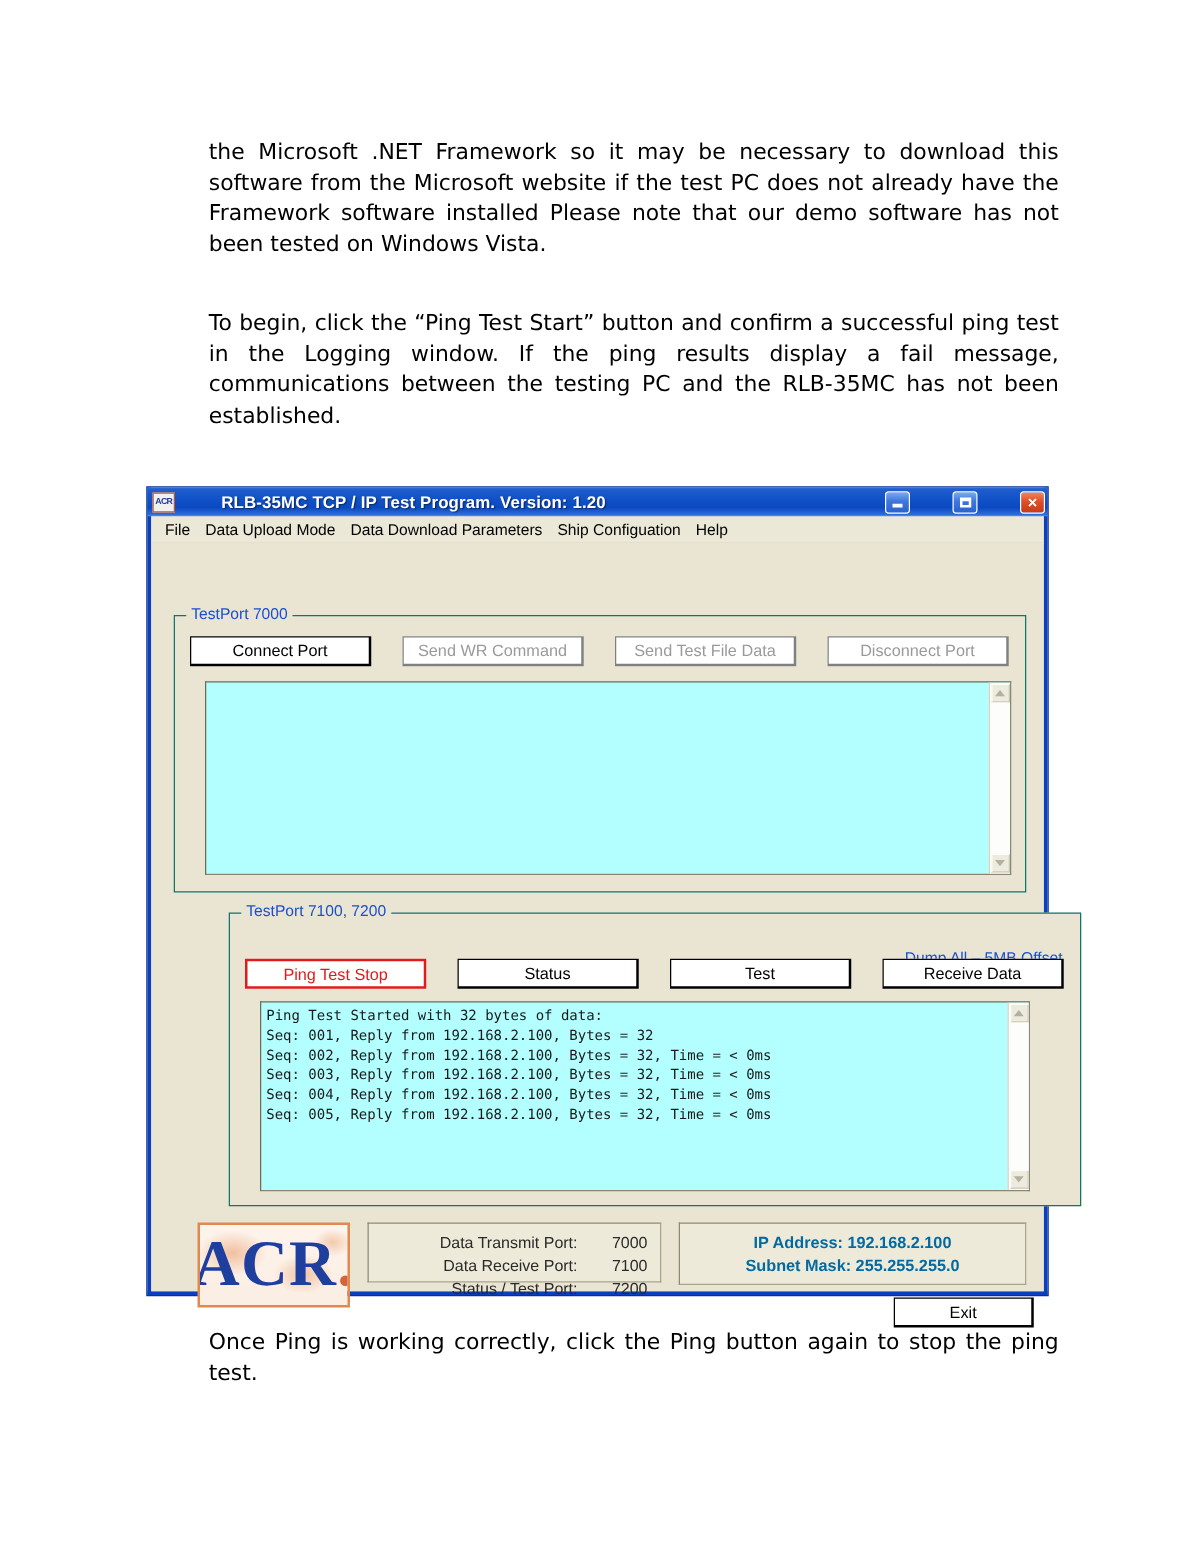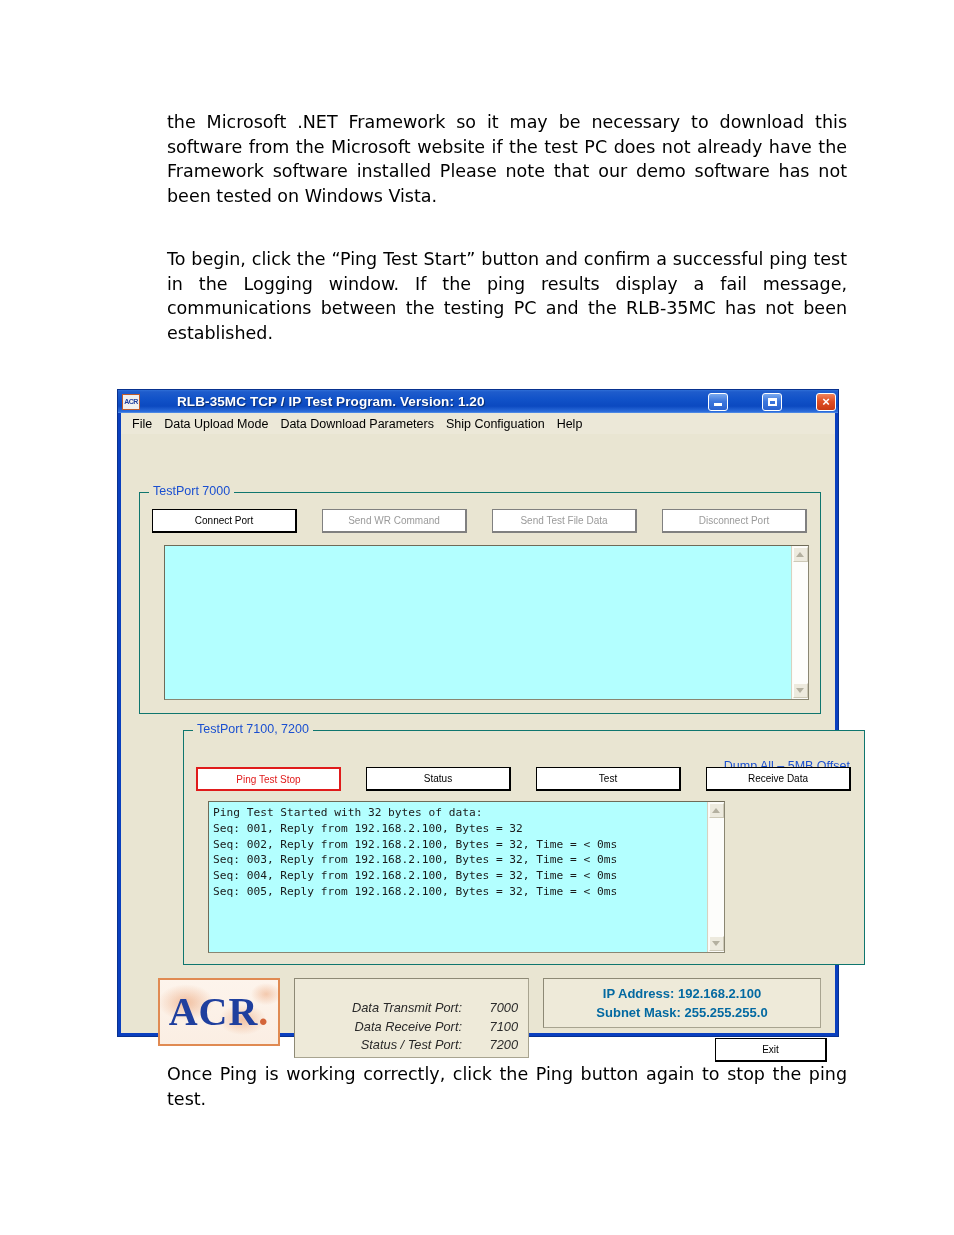--- a/index.html
+++ b/index.html
@@ -178,21 +178,21 @@
   }
 
   
   .btn95 {
     background: #ffffff;
     border: 1px solid #000000;
     border-right-width: 2px;
     border-bottom-width: 2px;
     box-sizing: border-box;
     font-family: "Liberation Sans", sans-serif;
-    font-size: 10px;
+    font-size: 13px;
     color: #000000;
     display: flex;
     align-items: center;
     justify-content: center;
     height: 24px;
     white-space: nowrap;
     padding: 0 4px;
   }
   .btn95.disabled {
     color: #9a9a9a;
@@ -222,21 +222,21 @@
     border-top-color: #6f6b58;
     border-left-color: #6f6b58;
     box-sizing: border-box;
     display: flex;
     overflow: hidden;
   }
   #log-1 {
     left: 24px; top: 52px; width: 645px; height: 155px;
   }
   #log-2 {
-    left: 24px; top: 70px; width: 517px; height: 152px;
+    left: 24px; top: 70px; width: 616px; height: 152px;
   }
   .log-text {
     flex: 1 1 auto;
     padding: 3px 4px;
     font-family: "DejaVu Sans Mono", monospace;
     font-size: 11.2px;
     line-height: 15.8px;
     color: #1a1a1a;
     white-space: pre;
     overflow: hidden;
@@ -306,42 +306,41 @@
       radial-gradient(ellipse 34px 22px at 70% 62%, rgba(232,150,100,0.5) 0%, rgba(232,150,100,0) 70%),
       radial-gradient(ellipse 22px 16px at 90% 22%, rgba(232,150,100,0.45) 0%, rgba(232,150,100,0) 70%),
       linear-gradient(to bottom, #fdf4ec 0%, #fbeee3 100%);
     display: flex;
     align-items: center;
     justify-content: center;
     overflow: hidden;
   }
   #acr-logo .acr-text {
     font-family: "Liberation Serif", serif;
-    font-size: 40px;
+    font-size: 52px;
     font-weight: bold;
     color: #1f3f9e;
     letter-spacing: 1px;
     line-height: 1;
     z-index: 2;
   }
   #acr-logo .acr-text .dot { color: #d4653a; }
 
   .sunken-panel {
     position: absolute;
     background: #eeead9;
     border: 1px solid #a8a490;
     border-top-color: #8d8975;
     border-left-color: #8d8975;
     box-sizing: border-box;
   }
   #ports-panel {
     left: 155px; top: 4px;
-    width: 235px; height: 80px;
-    padding: 20px 10px 0 0;
-    font-style: italic;
+    width: 235px; height: 48px;
+    padding: 6px 10px 0 0;
   }
   .port-row {
     display: flex;
     justify-content: flex-end;
     font-family: "Liberation Sans", sans-serif;
     font-size: 12.8px;
     color: #2a2a2a;
     line-height: 18.5px;
     white-space: nowrap;
   }

